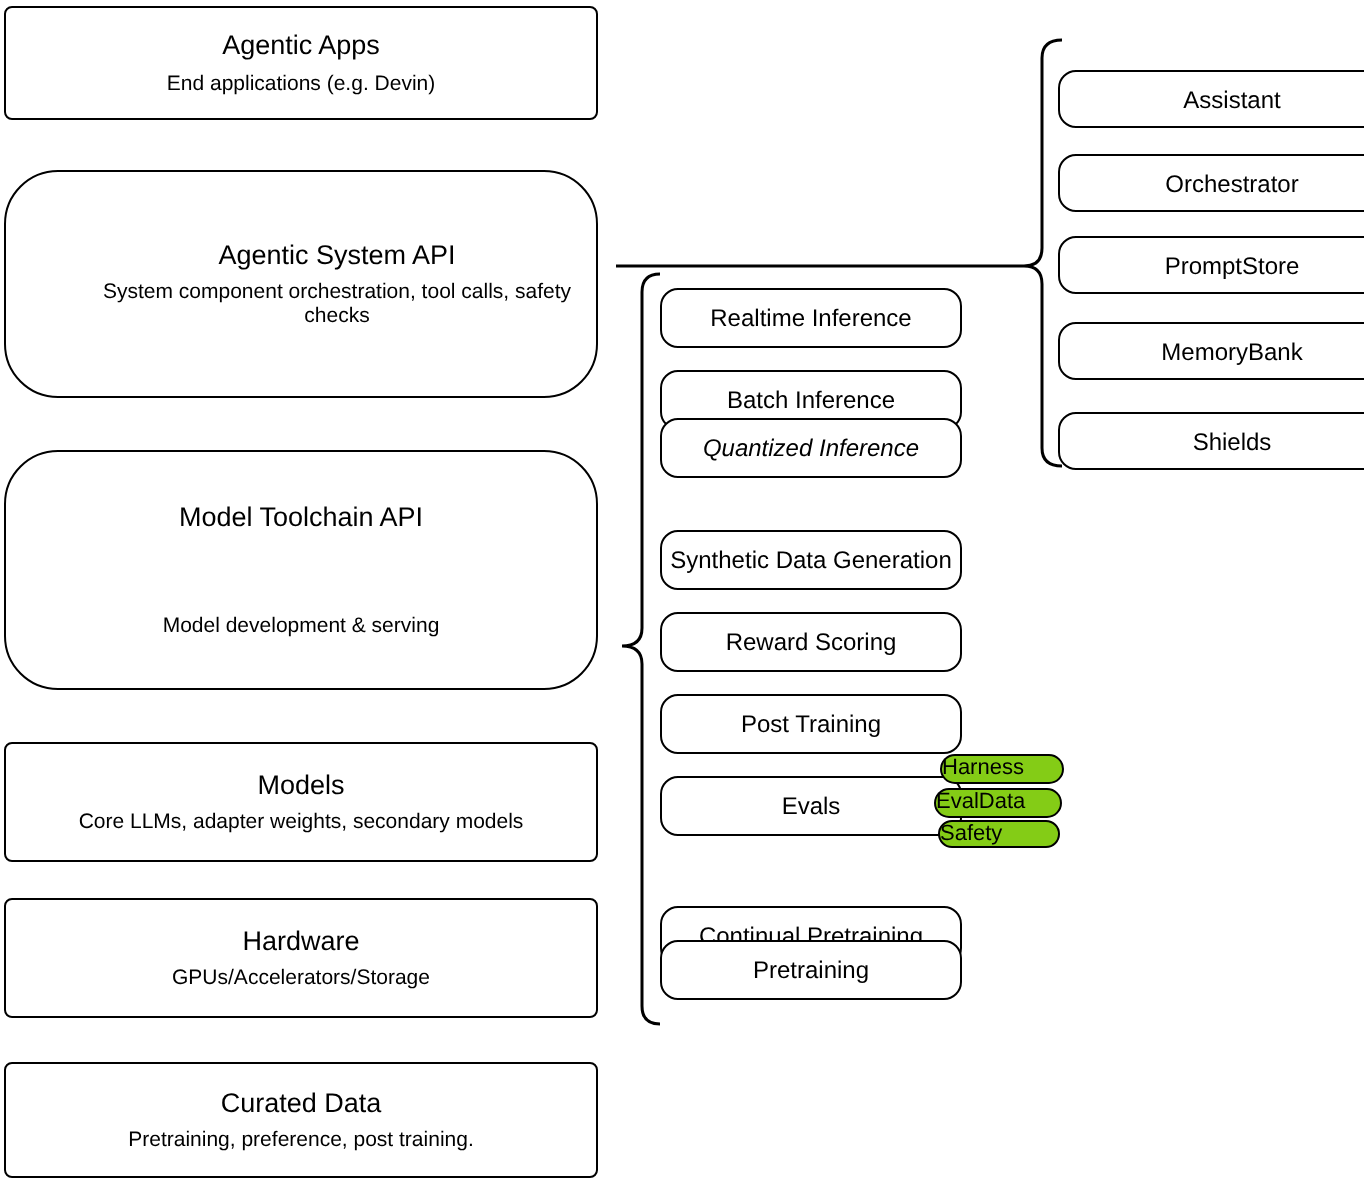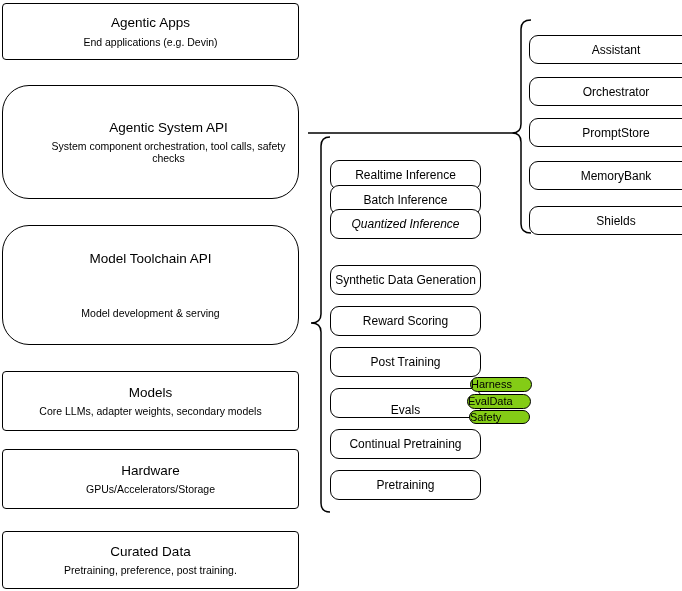--- a/index.html
+++ b/index.html
@@ -32,23 +32,23 @@
   .b-apps      { top:3px;   height:57px; }
   .b-system    { top:85px;  height:114px;padding-left:36px; }
   .b-toolchain { top:225px; height:120px;gap:36px; }
   .b-models    { top:371px; height:60px; }
   .b-hardware  { top:449px; height:60px; }
   .b-curated   { top:531px; height:58px; }
   .mid {
     left:330px; width:151px; height:30px;
     border-radius:9px; font-size:12px; white-space:nowrap;
   }
-  .m1 { top:160px; } .m2 { top:185px; } .m3 { top:209px;font-style:italic; }
+  .m1 { top:144px; } .m2 { top:185px; } .m3 { top:209px;font-style:italic; }
   .m4 { top:265px; } .m5 { top:306px; } .m6 { top:347px; }
-  .m7 { top:388px;justify-content:flex-end; } .m8 { top:429px;justify-content:center; } .m9 { top:470px; }
+  .m7 { top:388px; } .m8 { top:453px;justify-content:center; } .m9 { top:470px; }
   .rightcol {
     left:529px; width:174px; height:29px;
     border-radius:9px; font-size:12px; white-space:nowrap;
   }
   .a1 { top:35px; } .a2 { top:77px; } .a3 { top:118px; }
   .a4 { top:161px;justify-content:center; } .a5 { top:206px; }
   .tag {
     position:absolute;
     box-sizing:border-box;
     background:#84cc16;

